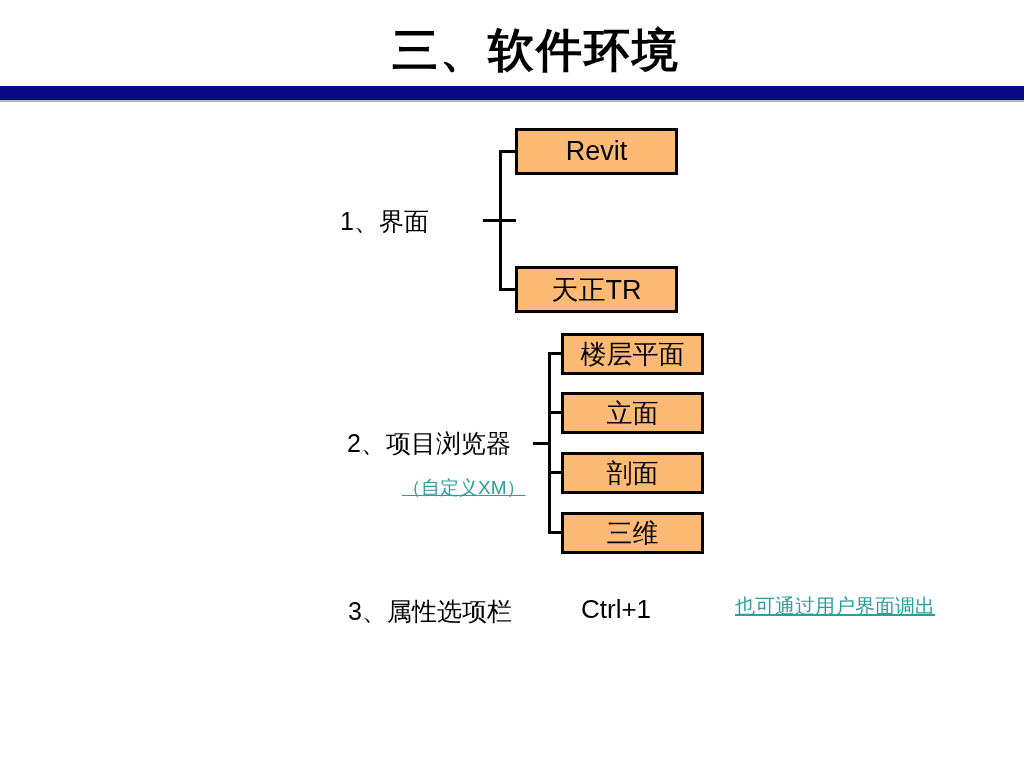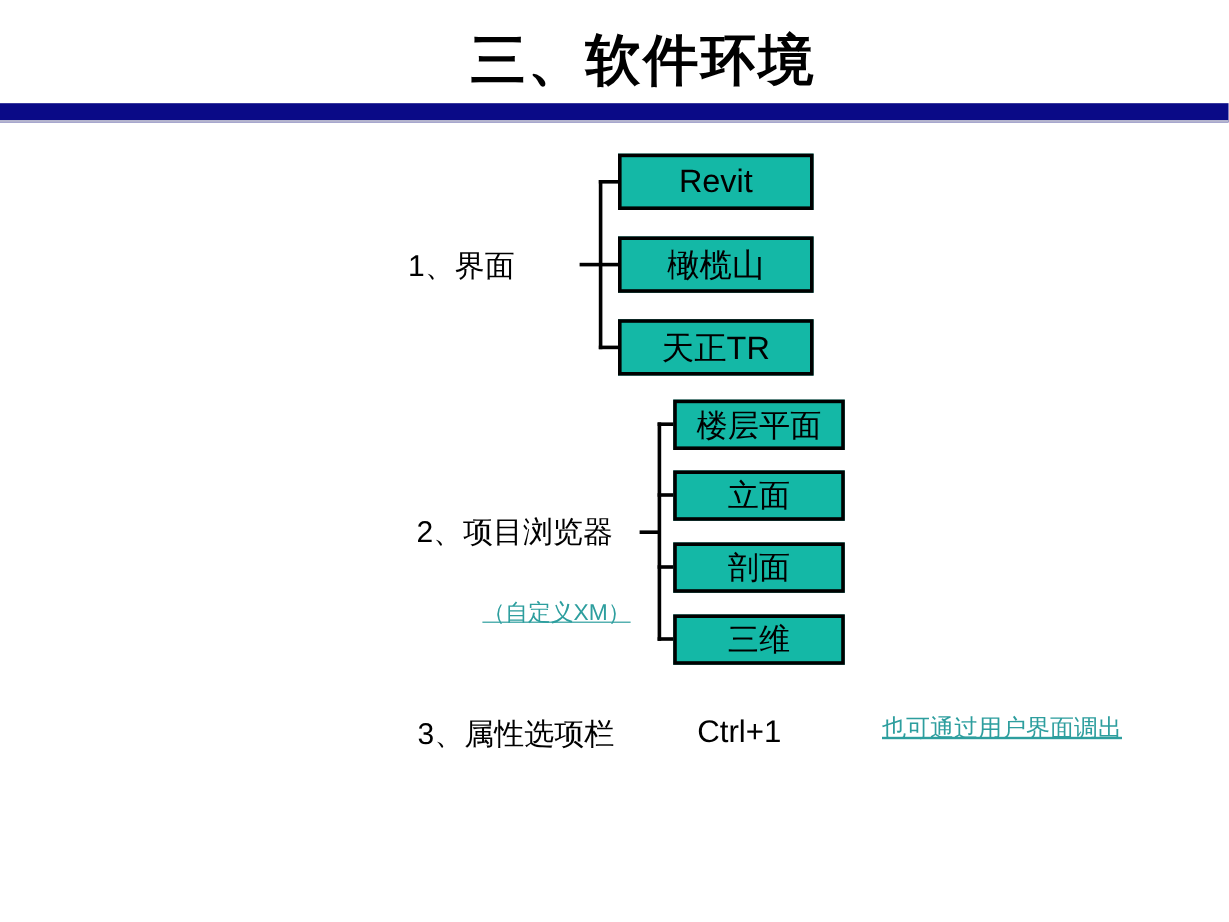--- a/index.html
+++ b/index.html
@@ -55,27 +55,27 @@
     font-size: 26px;
     white-space: nowrap;
   }
   .teal-link {
     position: absolute;
     color: var(--link-color, #2d9e9e);
     text-decoration: underline;
     white-space: nowrap;
     cursor: pointer;
   }
-  .note-link-2 { left: 402px; top: 475px; font-size: 19px; margin-top: 23px; }
+  .note-link-2 { left: 402px; top: 475px; font-size: 19px; }
   .note-link-3 { left: 735px; top: 593px; font-size: 20px; text-decoration: underline; }
   .node-box {
     position: absolute;
     box-sizing: border-box;
     border: 3px solid var(--box-border-color, #000000);
-    background: #14b8a6;
+    background: #fdba74;
     display: flex;
     align-items: center;
     justify-content: center;
     white-space: nowrap;
   }
   .g1-box { left: 515px; width: 163px; height: 47px; font-size: 27px; }
   .g1-box-0 { top: 128px; }
   .g1-box-1 { top: 197px; }
   .g1-box-2 { top: 266px; }
   .g2-box { left: 561px; width: 143px; height: 42px; font-size: 26px; }
@@ -97,21 +97,20 @@
   <div class="divider-bar"></div>
 
   <div class="label label-1">1、界面</div>
 
   <div class="ln" style="left:483px; top:219px; width:33px; height:3px;"></div>
   <div class="ln" style="left:499px; top:150px; width:3px; height:141px;"></div>
   <div class="ln" style="left:499px; top:150px; width:17px; height:3px;"></div>
   <div class="ln" style="left:499px; top:288px; width:17px; height:3px;"></div>
 
   <div class="node-box g1-box g1-box-0">Revit</div>
-  <div class="node-box g1-box g1-box-1">橄榄山</div>
   <div class="node-box g1-box g1-box-2">天正TR</div>
 
   <div class="label label-2">2、项目浏览器</div>
   <a class="teal-link note-link-2">（自定义XM）</a>
 
   <div class="ln" style="left:533px; top:442px; width:17px; height:3px;"></div>
   <div class="ln" style="left:548px; top:352px; width:3px; height:182px;"></div>
   <div class="ln" style="left:548px; top:352px; width:14px; height:3px;"></div>
   <div class="ln" style="left:548px; top:411px; width:14px; height:3px;"></div>
   <div class="ln" style="left:548px; top:471px; width:14px; height:3px;"></div>

